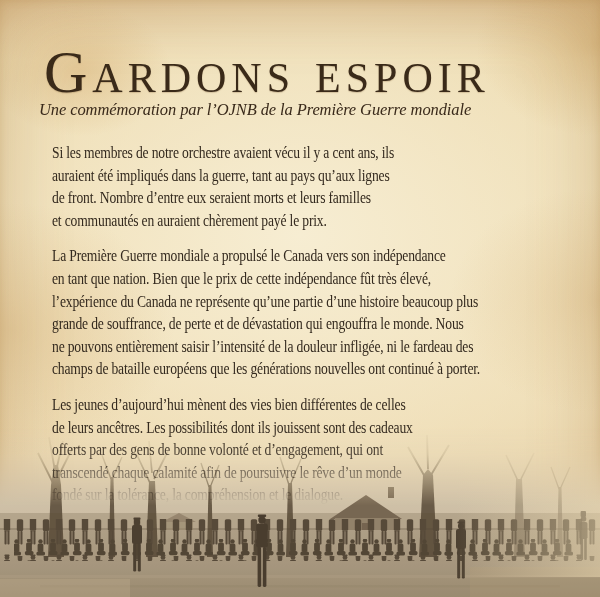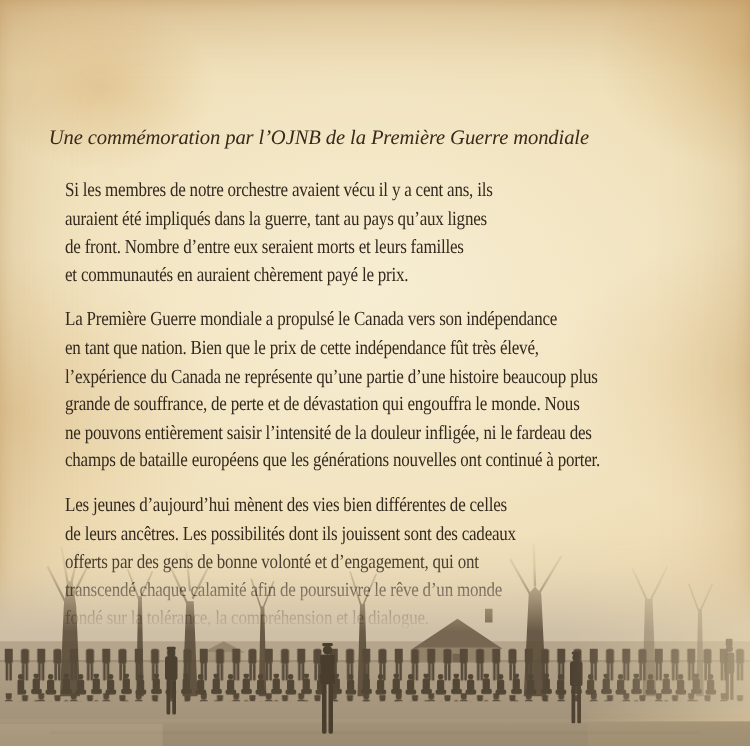--- a/index.html
+++ b/index.html
@@ -48,20 +48,21 @@
   }
   .photo{
     position:absolute;left:0;bottom:0;width:600px;height:170px;display:block;
   }
 </style>
 </head>
 <body>
 
 <div class="poster">
 
+  <h1 class="title">Gardons espoir</h1>
   <p class="subtitle">Une commémoration par l’OJNB de la Première Guerre mondiale</p>
 
   <main class="body-text">
     <p class="para">Si les membres de notre orchestre avaient vécu il y a cent ans, ils
 auraient été impliqués dans la guerre, tant au pays qu’aux lignes
 de front. Nombre d’entre eux seraient morts et leurs familles
 et communautés en auraient chèrement payé le prix.</p>
     <p class="para">La Première Guerre mondiale a propulsé le Canada vers son indépendance
 en tant que nation. Bien que le prix de cette indépendance fût très élevé,
 l’expérience du Canada ne représente qu’une partie d’une histoire beaucoup plus

